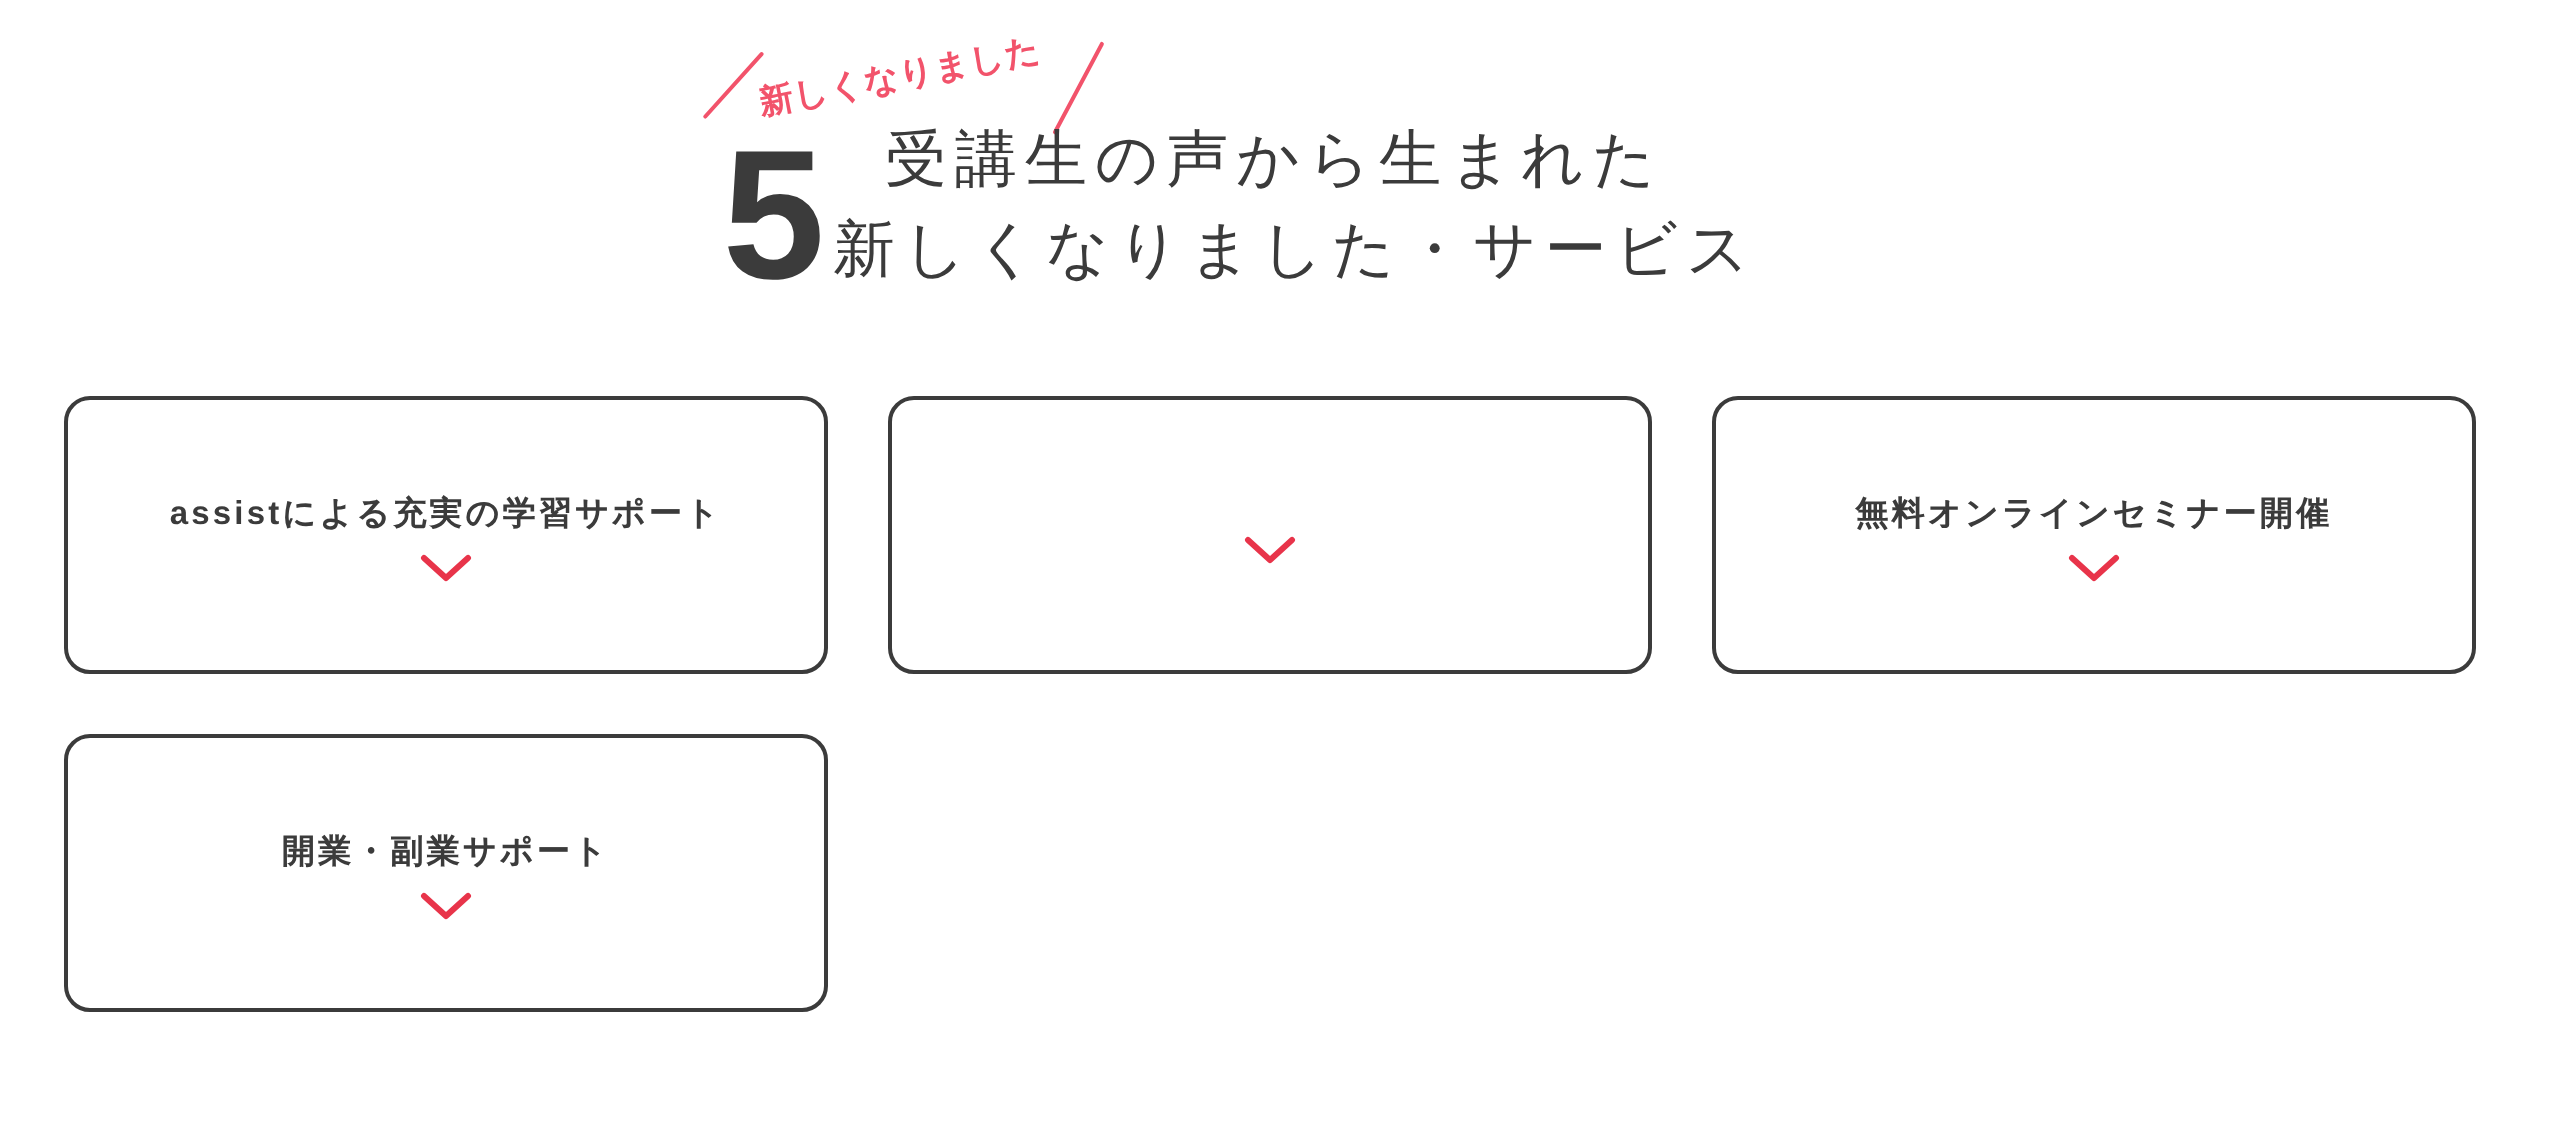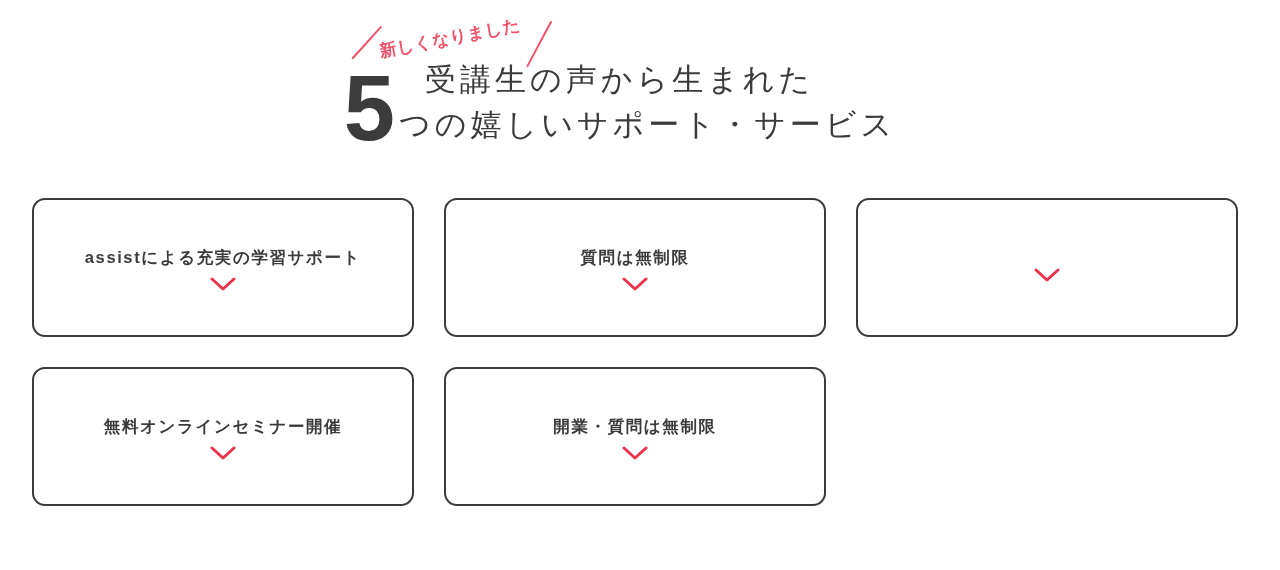--- a/index.html
+++ b/index.html
@@ -180,66 +180,58 @@
       <div class="ribbon-slash left"></div>
       <div class="ribbon-slash right"></div>
       <div class="ribbon-text">新しくなりました</div>
     </div>
 
     <div class="headline-wrap">
       <div class="headline-inner">
         <div class="big-number">5</div>
         <div class="headline-lines">
           <div class="headline-line l1">受講生の声から生まれた</div>
-          <div class="headline-line l2">つの嬉しいサポート・サービス</div>
+          <div class="headline-line l2">新しくなりました・サービス</div>
         </div>
       </div>
     </div>
 
   </div>
 
   <div class="grid">
 
     <div class="card">
       <div class="card-label">assistによる充実の学習サポート</div>
       <span class="chevron">
         <svg width="26" height="14" viewBox="0 0 26 14" fill="none" xmlns="http://www.w3.org/2000/svg">
           <path d="M2 2 L13 12 L24 2" stroke="#e8344a" stroke-width="3" stroke-linecap="round" stroke-linejoin="round"></path>
         </svg>
       </span>
     </div>
 
-    <div class="card">
-      <div class="card-label">質問は無制限</div>
-      <span class="chevron">
-        <svg width="26" height="14" viewBox="0 0 26 14" fill="none" xmlns="http://www.w3.org/2000/svg">
-          <path d="M2 2 L13 12 L24 2" stroke="#e8344a" stroke-width="3" stroke-linecap="round" stroke-linejoin="round"></path>
-        </svg>
-      </span>
-    </div>
 
     <div class="card">
       <span class="chevron">
         <svg width="26" height="14" viewBox="0 0 26 14" fill="none" xmlns="http://www.w3.org/2000/svg">
           <path d="M2 2 L13 12 L24 2" stroke="#e8344a" stroke-width="3" stroke-linecap="round" stroke-linejoin="round"></path>
         </svg>
       </span>
     </div>
 
     <div class="card">
       <div class="card-label">無料オンラインセミナー開催</div>
       <span class="chevron">
         <svg width="26" height="14" viewBox="0 0 26 14" fill="none" xmlns="http://www.w3.org/2000/svg">
           <path d="M2 2 L13 12 L24 2" stroke="#e8344a" stroke-width="3" stroke-linecap="round" stroke-linejoin="round"></path>
         </svg>
       </span>
     </div>
 
     <div class="card">
-      <div class="card-label">開業・質問は無制限</div>
+      <div class="card-label">開業・副業サポート</div>
       <span class="chevron">
         <svg width="26" height="14" viewBox="0 0 26 14" fill="none" xmlns="http://www.w3.org/2000/svg">
           <path d="M2 2 L13 12 L24 2" stroke="#e8344a" stroke-width="3" stroke-linecap="round" stroke-linejoin="round"></path>
         </svg>
       </span>
     </div>
 
     <div class="card card-empty"></div>
 
   </div>

